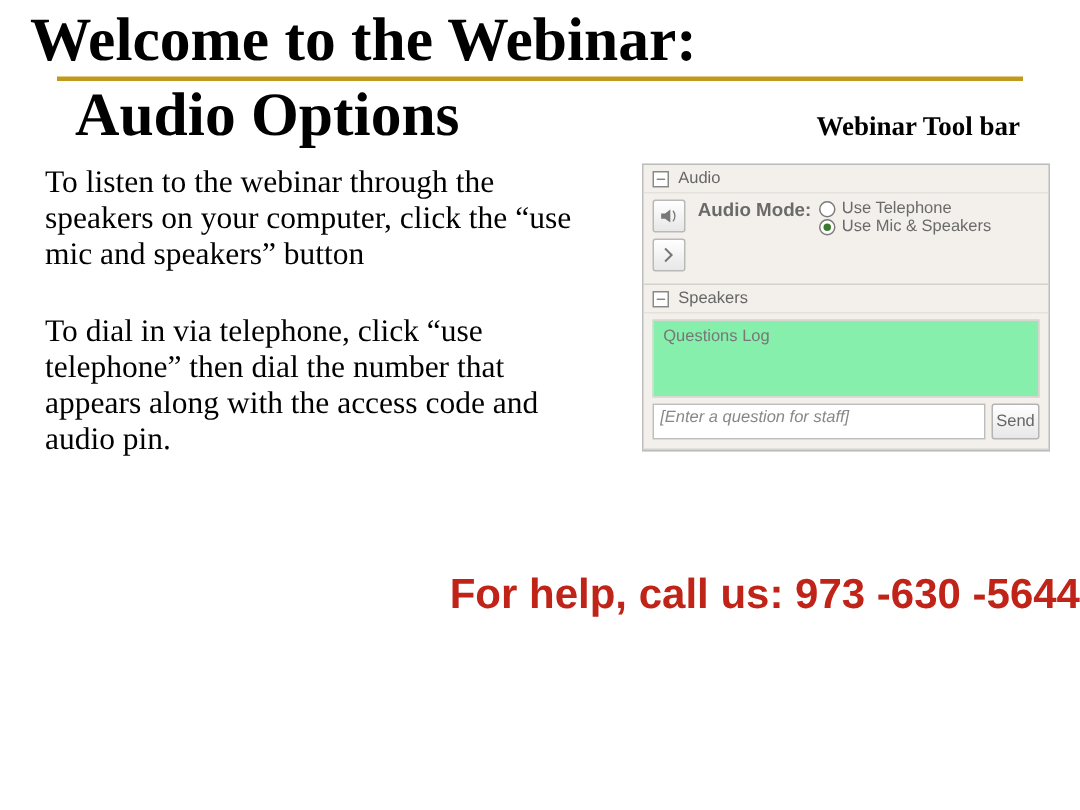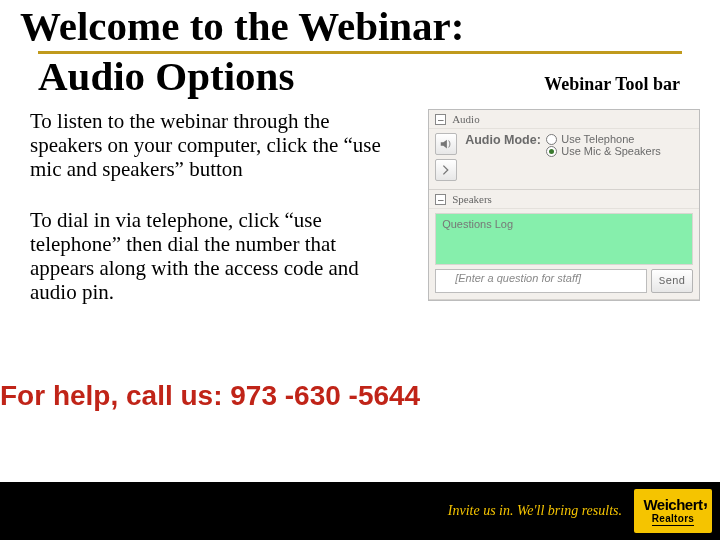--- a/index.html
+++ b/index.html
@@ -1,45 +1,45 @@
 <!DOCTYPE html>
 <html><head>
 <meta charset="utf-8">
 <style>
   * { box-sizing: border-box; margin: 0; padding: 0; }
   html, body { width: 720px; height: 540px; font-family: "Times New Roman", Times, serif; background: #fff; overflow: hidden; }
   .slide { position: relative; width: 720px; height: 540px; }
   .title { font-size: 41px; font-weight: bold; padding: 4px 0 0 20px; line-height: 1.1; }
   .title-rule { margin: 2px 38px 0 38px; border: none; border-top: 3px solid #c09a1c; }
-  .subtitle { font-size: 41px; font-weight: bold; padding: 0 0 0 38px; line-height: 1.1; display: inline-block; }
+  .subtitle { font-size: 41px; font-weight: bold; padding: 0 0 0 50px; line-height: 1.1; display: inline-block; }
   .subtitle-row { position: relative; }
   .sub-label { position: absolute; right: 40px; bottom: 4px; font-size: 18px; font-weight: bold; }
   .body-row { margin-top: 10px; padding: 0 20px 0 30px; display: flex; gap: 30px; }
   .body-text { width: 380px; font-size: 21px; line-height: 1.15; }
   .body-text p { margin-bottom: 26px; }
   .toolbar-img { width: 290px; margin-left: 12px; }
   .toolbar-box { border: 1px solid #bcbcbc; background: #f3f0ec; font-family: Tahoma, Arial, sans-serif; font-size: 11px; color: #555; }
   .tb-section { border-bottom: 1px solid #d5d2ce; }
   .tb-head { display: flex; align-items: center; padding: 3px 6px; border-bottom: 1px solid #e4e1dc; }
   .tb-head .collapse { width: 11px; height: 11px; border: 1px solid #888; background: #fff; text-align: center; line-height: 9px; font-size: 10px; margin-right: 6px; color: #555; }
-  .tb-head .lbl { flex: 1; color: #666; font-family: Liberation Serif, serif; }
+  .tb-head .lbl { flex: 1; color: #666; }
   .tb-body { padding: 4px 18px 8px 6px; display: flex; }
   .tb-sidebtns { display: flex; flex-direction: column; gap: 4px; margin-right: 8px; }
   .sbtn { width: 22px; height: 22px; border: 1px solid #b9b9b9; border-radius: 2px; background: linear-gradient(#fff,#e7e7e7); display: flex; align-items: center; justify-content: center; font-size: 11px; color: #666; }
   .audio-opts { font-size: 12px; color: #333; }
   .audio-opts .amode { font-weight: bold; margin-bottom: 2px; font-size: 12.5px; color: #6a6a6a; display:inline-block; vertical-align: top;}
   .opt-col { display:inline-block; margin-left: 2px; }
   .opt { display: flex; align-items: center; gap: 4px; color: #6a6a6a; font-size: 11px; }
   .radio { width: 11px; height: 11px; border: 1px solid #7a7a7a; border-radius: 50%; background: #fff; display: inline-flex; align-items: center; justify-content: center; }
   .radio.sel::after { content: ""; width: 5px; height: 5px; background: #3a7a2e; border-radius: 50%; }
   .qlog-body { background: #86efac; height: 52px; margin: 4px 6px; border: 1px solid #d9d6d1; padding: 4px 6px; font-size: 11px; color: #777; }
   .qinput-row { display: flex; margin: 4px 6px 6px 6px; gap: 4px; }
-  .qinput { flex: 1; border: 1px solid #bdbdbd; background: #fff; height: 24px; font-size: 11px; color: #888; padding: 2px 19px; font-style: italic; }
-  .sendbtn { width: 42px; height: 24px; border: 1px solid #b4b4b4; border-radius: 2px; background: linear-gradient(#fff,#e7e7e7); font-size: 11px; color: #666; font-family: Liberation Mono, monospace; }
-  .help-line { position: absolute; left: 0; width: 720px; top: 380px; text-align: left; font-family: Arial, Helvetica, sans-serif; font-size: 28px; font-weight: bold; color: #c02418; }
+  .qinput { flex: 1; border: 1px solid #bdbdbd; background: #fff; height: 24px; font-size: 11px; color: #888; padding: 2px 4px; font-style: italic; }
+  .sendbtn { width: 32px; height: 24px; border: 1px solid #b4b4b4; border-radius: 2px; background: linear-gradient(#fff,#e7e7e7); font-size: 11px; color: #666; }
+  .help-line { position: absolute; left: 0; width: 720px; top: 380px; text-align: right; font-family: Arial, Helvetica, sans-serif; font-size: 28px; font-weight: bold; color: #c02418; }
   .footer { position: absolute; bottom: 0; left: 0; width: 720px; height: 58px; background: #000; display: flex; align-items: center; justify-content: flex-end; padding-right: 8px; }
   .tagline { font-family: Georgia, "Times New Roman", serif; font-style: italic; font-size: 14px; color: #f5c400; margin-right: 12px; }
   .logo { width: 78px; height: 44px; background: #f5c400; border-radius: 2px; color: #000; font-family: Arial, sans-serif; display: flex; flex-direction: column; align-items: center; justify-content: center; line-height: 1; position: relative; }
   .logo .ln1 { font-size: 15px; font-weight: bold; letter-spacing: -0.5px; }
   .logo .comma { position: absolute; top: 2px; right: 4px; font-size: 18px; font-weight: bold; }
   .logo .ln2 { font-size: 10px; font-weight: bold; margin-top: 2px; letter-spacing: 0.3px; border-bottom: 1px solid #000; padding-bottom: 1px;}
   .sbtn svg { width: 14px; height: 14px; }
 </style>
 </head>
 <body>
@@ -104,22 +104,14 @@
             <div class="qinput">[Enter a question for staff]</div>
             <button class="sendbtn">Send</button>
           </div>
         </div>
       </div>
     </div>
   </div>
 
   <div class="help-line">For help, call us:  973 -630 -5644</div>
 
-  <div class="footer">
-    <div class="tagline">Invite us in. We'll bring results.</div>
-    <div class="logo">
-      <span class="ln1">Weichert</span>
-      <span class="comma">,</span>
-      <span class="ln2">Realtors</span>
-    </div>
-  </div>
 
 </div>
 
 </body></html>

